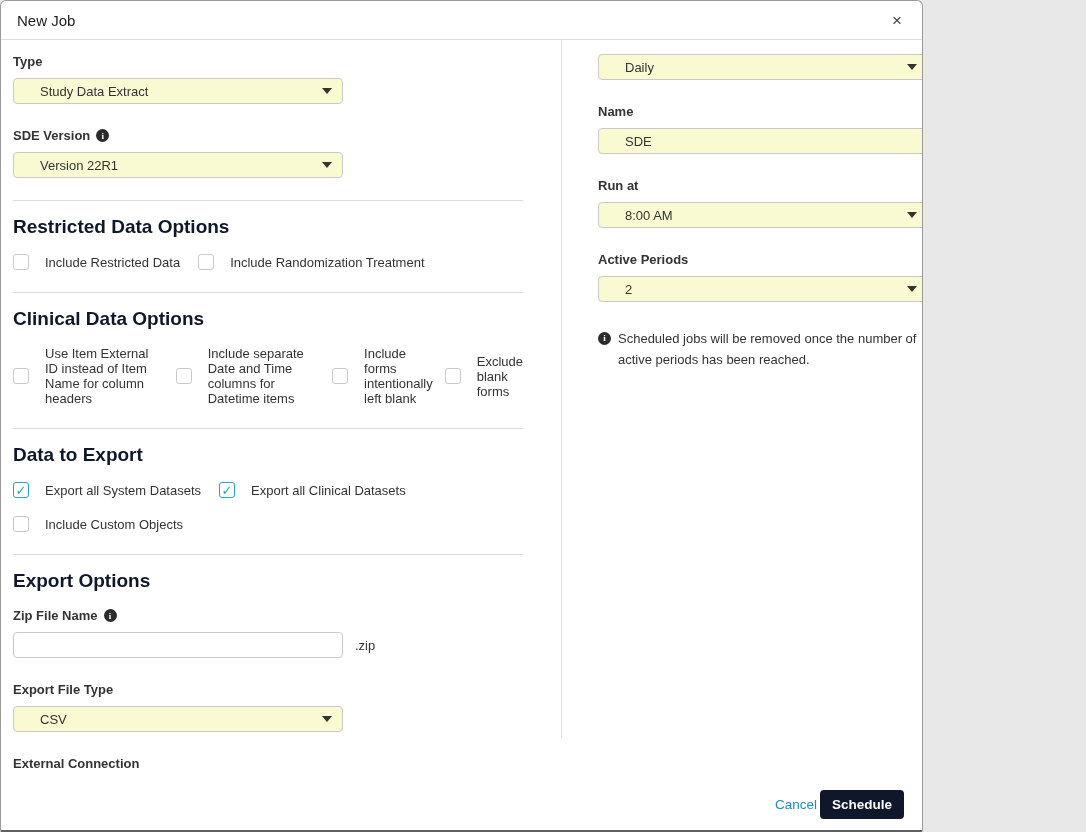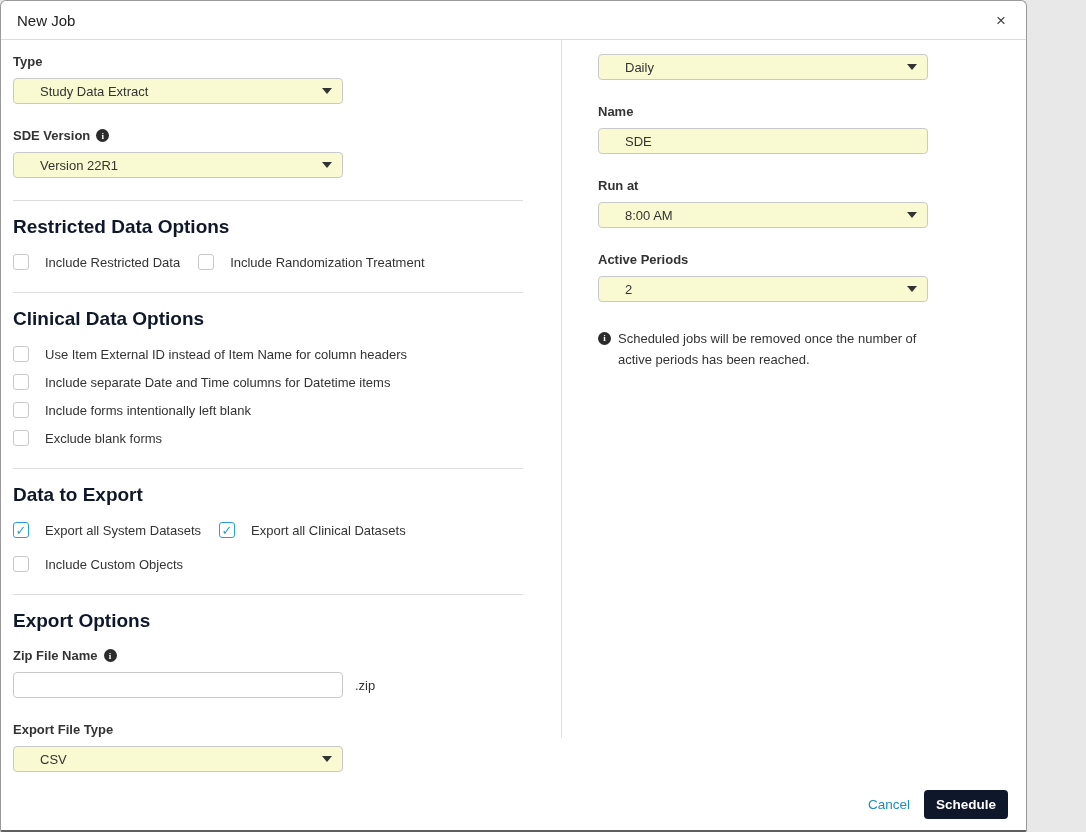--- a/index.html
+++ b/index.html
@@ -3,21 +3,21 @@
 <meta charset="utf-8">
 <style>
   * { box-sizing: border-box; margin: 0; padding: 0; }
   html, body { background: #e8e8e8; }
   body {
     font-family: "Liberation Sans", "DejaVu Sans", sans-serif;
     width: 1086px; height: 832px;
     color: #333;
   }
   .dialog {
-    width: 1027px; height: 832px;
+    width: 923px; height: 832px;
     background: #fff;
     border: 1px solid #9a9a9a;
     border-bottom: 2px solid #5f5f5f;
     border-radius: 6px 6px 2px 2px;
     display: flex; flex-direction: column;
     overflow: hidden;
   }
   
   .dlg-header {
     height: 39px; flex: 0 0 39px;
@@ -82,21 +82,21 @@
   .section-rule {
     border: none; border-top: 1px solid #ddd;
     margin: 22px 0 0 0;
   }
   .section-heading {
     font-size: 19px; font-weight: bold; color: #0f172a;
     margin: 15px 0 16px 0;
   }
   
   .cb-row { display: flex; gap: 18px; flex-wrap: wrap; }
-  .cb-col { display: flex; flex-direction: column; gap: 12px; }
+  .cb-col { display: flex; flex-direction: row; gap: 12px; }
   .cb {
     display: inline-flex; align-items: center; gap: 16px;
     font-size: 13px; color: #333; cursor: pointer;
   }
   .cb .box {
     width: 16px; height: 16px; flex: 0 0 16px;
     background: #fff;
     border: 1px solid #c9c9c9; border-radius: 3px;
     display: inline-flex; align-items: center; justify-content: center;
   }
@@ -108,21 +108,21 @@
   
   .note {
     display: flex; gap: 7px; margin-top: 26px; width: 345px;
     font-size: 13px; color: #333; line-height: 1.65;
   }
   .note .info-icon { margin-top: 4px; flex: 0 0 13px; }
   
   .dlg-footer {
     flex: 0 0 48px; height: 48px;
     display: flex; align-items: center; justify-content: flex-end;
-    gap: 14px; padding: 0 18px 4px 0;
+    gap: 3px; padding: 0 18px 4px 0;
   }
   .cancel-link {
     color: #1a8bc4; font-size: 13.5px; cursor: pointer; text-decoration: none;
   }
   .btn-primary {
     background: #0f172a; color: #fff;
     border: none; border-radius: 4px;
     font-size: 13.5px; font-weight: bold;
     padding: 7px 12px; cursor: pointer;
     font-family: "Liberation Sans", sans-serif;

